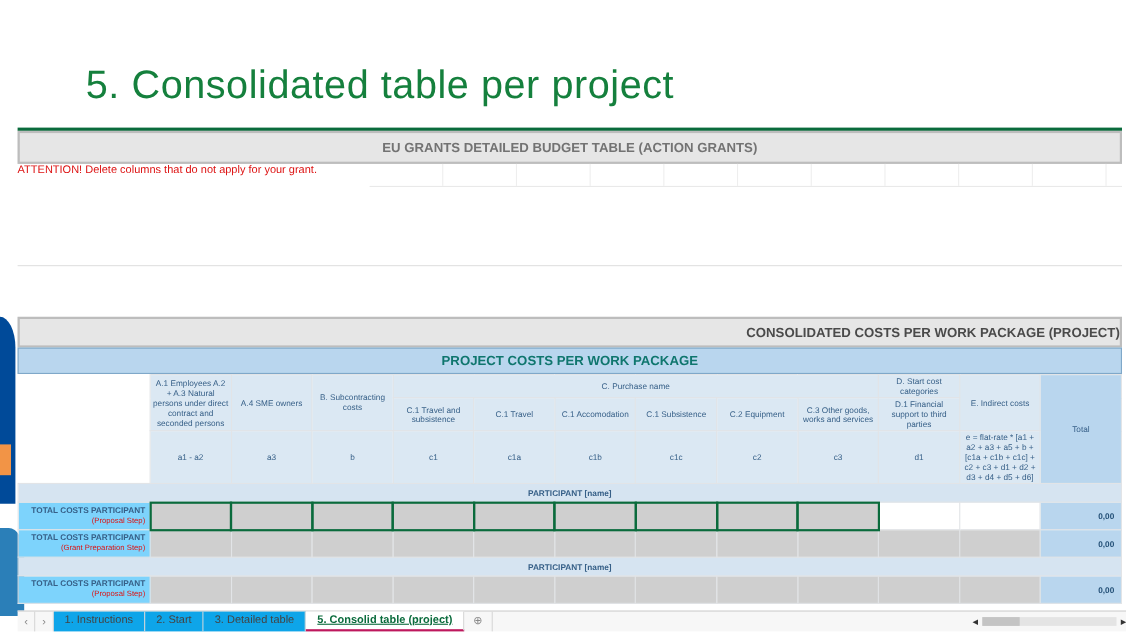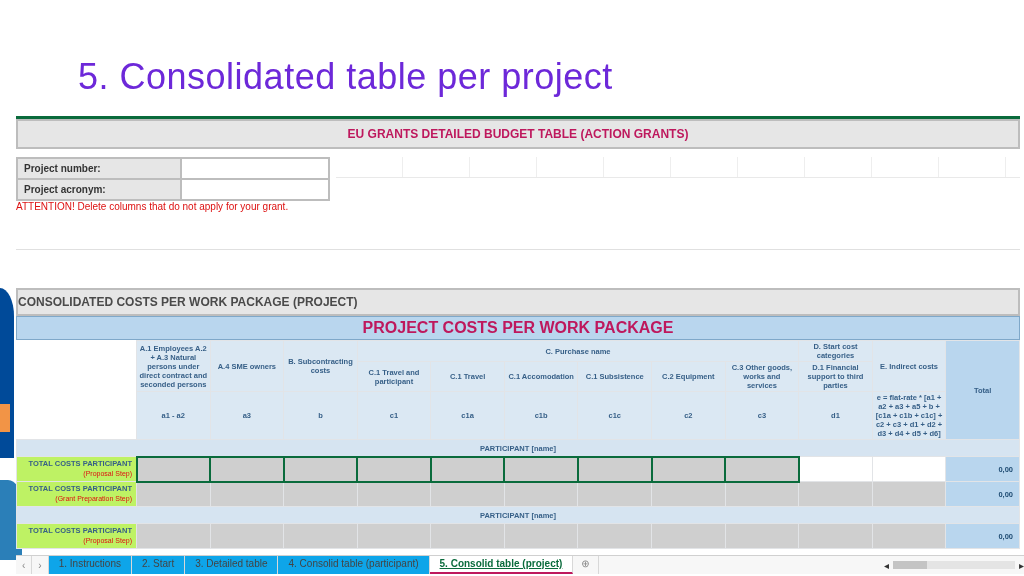--- a/index.html
+++ b/index.html
@@ -17,21 +17,21 @@
     position: relative;
     width: 1024px;
     height: 576px;
   }
   .title {
     position: absolute;
     left: 78px;
     top: 56px;
     font-size: 36px;
     font-weight: 400;
-    color: #6d28d9;
+    color: #15803d;
     letter-spacing: 0.5px;
   }
   
   .ribbon-blue {
     position: absolute;
     left: 0;
     top: 288px;
     width: 14px;
     height: 170px;
     background: #004a99;
@@ -64,21 +64,21 @@
     border-top: 3px solid #0a6b3c;
     border-bottom: 1px solid #e0e0e0;
   }
   .banner {
     background: #e6e6e6;
     border: 2px solid #bdbdbd;
     height: 26px;
     line-height: 26px;
     text-align: center;
     font-weight: 700;
-    color: #be185d;
+    color: #737373;
     font-size: 12px;
   }
   .grid-row {
     display: flex;
     height: 20px;
     border-bottom: 1px solid #e9e9e9;
   }
   .grid-cell {
     width: 66px;
     border-right: 1px solid #eee;
@@ -116,51 +116,52 @@
     position: absolute;
     left: 16px;
     top: 288px;
     width: 1004px;
   }
   .banner2 {
     background: #e6e6e6;
     border: 2px solid #bdbdbd;
     height: 24px;
     line-height: 24px;
-    text-align: left;
+    text-align: right;
     font-weight: 700;
     color: #4a4a4a;
     font-size: 12px;
+    padding-left: 21px;
   }
   .banner3 {
     background: #b9d6ee;
     border: 1px solid #7fa8c9;
     height: 22px;
     line-height: 22px;
     text-align: center;
     font-weight: 700;
-    color: #be185d;
-    font-size: 16px;
+    color: #0f766e;
+    font-size: 12px;
   }
   table.cost {
     border-collapse: collapse;
     table-layout: fixed;
     width: 100%;
   }
   table.cost th, table.cost td {
     border: 1px solid #e2e4e7;
     font-size: 7.5px;
     color: #365f87;
     text-align: center;
     vertical-align: middle;
     padding: 1px 2px;
   }
   table.cost th {
     background: #dbe8f3;
-    font-weight: 700;
+    font-weight: 400;
   }
   .sub th {
     font-size: 7px;
     font-weight: 400;
     color: #6d88a2;
     background: #c7d7e4;
     height: 14px;
   }
   .spacer-col { width: 120px; }
 
@@ -172,21 +173,21 @@
     background: #d6e4f1;
     color: #365f87;
     font-weight: 700;
     height: 14px;
   }
   .tcrow td {
     font-size: 8px;
     height: 22px;
   }
   .tcrow .lbl {
-    background: #bef264;
+    background: #7dd3fc;
     text-align: right;
     color: #365f87;
     font-weight: 700;
     line-height: 10px;
     padding-right: 4px;
   }
   .tcrow .lbl .step {
     display: block;
     font-size: 7px;
     font-weight: 400;
@@ -270,30 +271,20 @@
             <div class="grid-cell"></div>
             <div class="grid-cell"></div>
             <div class="grid-cell"></div>
             <div class="grid-cell"></div>
             <div class="grid-cell"></div>
             <div class="grid-cell"></div>
             <div class="grid-cell"></div>
           </div>
       </div>
 
-      <div class="lbl-block">
-        <div class="r">
-          <div class="k">Project number:</div>
-          <div class="v"></div>
-        </div>
-        <div class="r">
-          <div class="k">Project acronym:</div>
-          <div class="v"></div>
-        </div>
-      </div>
 
       <div class="warn">ATTENTION! Delete columns that do not apply for your grant.</div>
     </div>
   </div>
 
   <div class="sheet-mid">
     <div class="banner2">CONSOLIDATED COSTS PER WORK PACKAGE (PROJECT)</div>
     <div class="banner3">PROJECT COSTS PER WORK PACKAGE</div>
 
     <table class="cost">
@@ -317,21 +308,21 @@
         <th rowspan="3" style="background:#fff;border-left:none;border-top:none;"></th>
         <th rowspan="2">A.1 Employees A.2 + A.3 Natural persons under direct contract and seconded persons</th>
         <th rowspan="2">A.4 SME owners</th>
         <th rowspan="2">B. Subcontracting costs</th>
         <th colspan="6">C. Purchase name</th>
         <th>D. Start cost categories</th>
         <th rowspan="2">E. Indirect costs</th>
         <th rowspan="3" style="background:#b9d6ee;margin-top:23px;">Total</th>
       </tr>
       <tr>
-        <th>C.1 Travel and participant</th>
+        <th>C.1 Travel and subsistence</th>
         <th>C.1 Travel</th>
         <th>C.1 Accomodation</th>
         <th>C.1 Subsistence</th>
         <th>C.2 Equipment</th>
         <th>C.3 Other goods, works and services</th>
         <th>D.1 Financial support to third parties</th>
       </tr>
       <tr class="sub">
         <th>a1 - a2</th>
         <th>a3</th>
@@ -413,21 +404,20 @@
     </tbody>
       </table>
   </div>
 
   <div class="tabbar">
     <div class="nav">‹</div>
     <div class="nav">›</div>
     <div class="tab">1. Instructions</div>
     <div class="tab">2. Start</div>
     <div class="tab">3. Detailed table</div>
-    <div class="tab">4. Consolid table (participant)</div>
     <div class="tab active">5. Consolid table (project)</div>
     <div class="add">⊕</div>
     <div class="spacer"></div>
     <div class="hscroll">
       <span>◂</span>
       <div class="track">
           <div class="thumb"></div>
         </div>
       <span>▸</span>
     </div>

